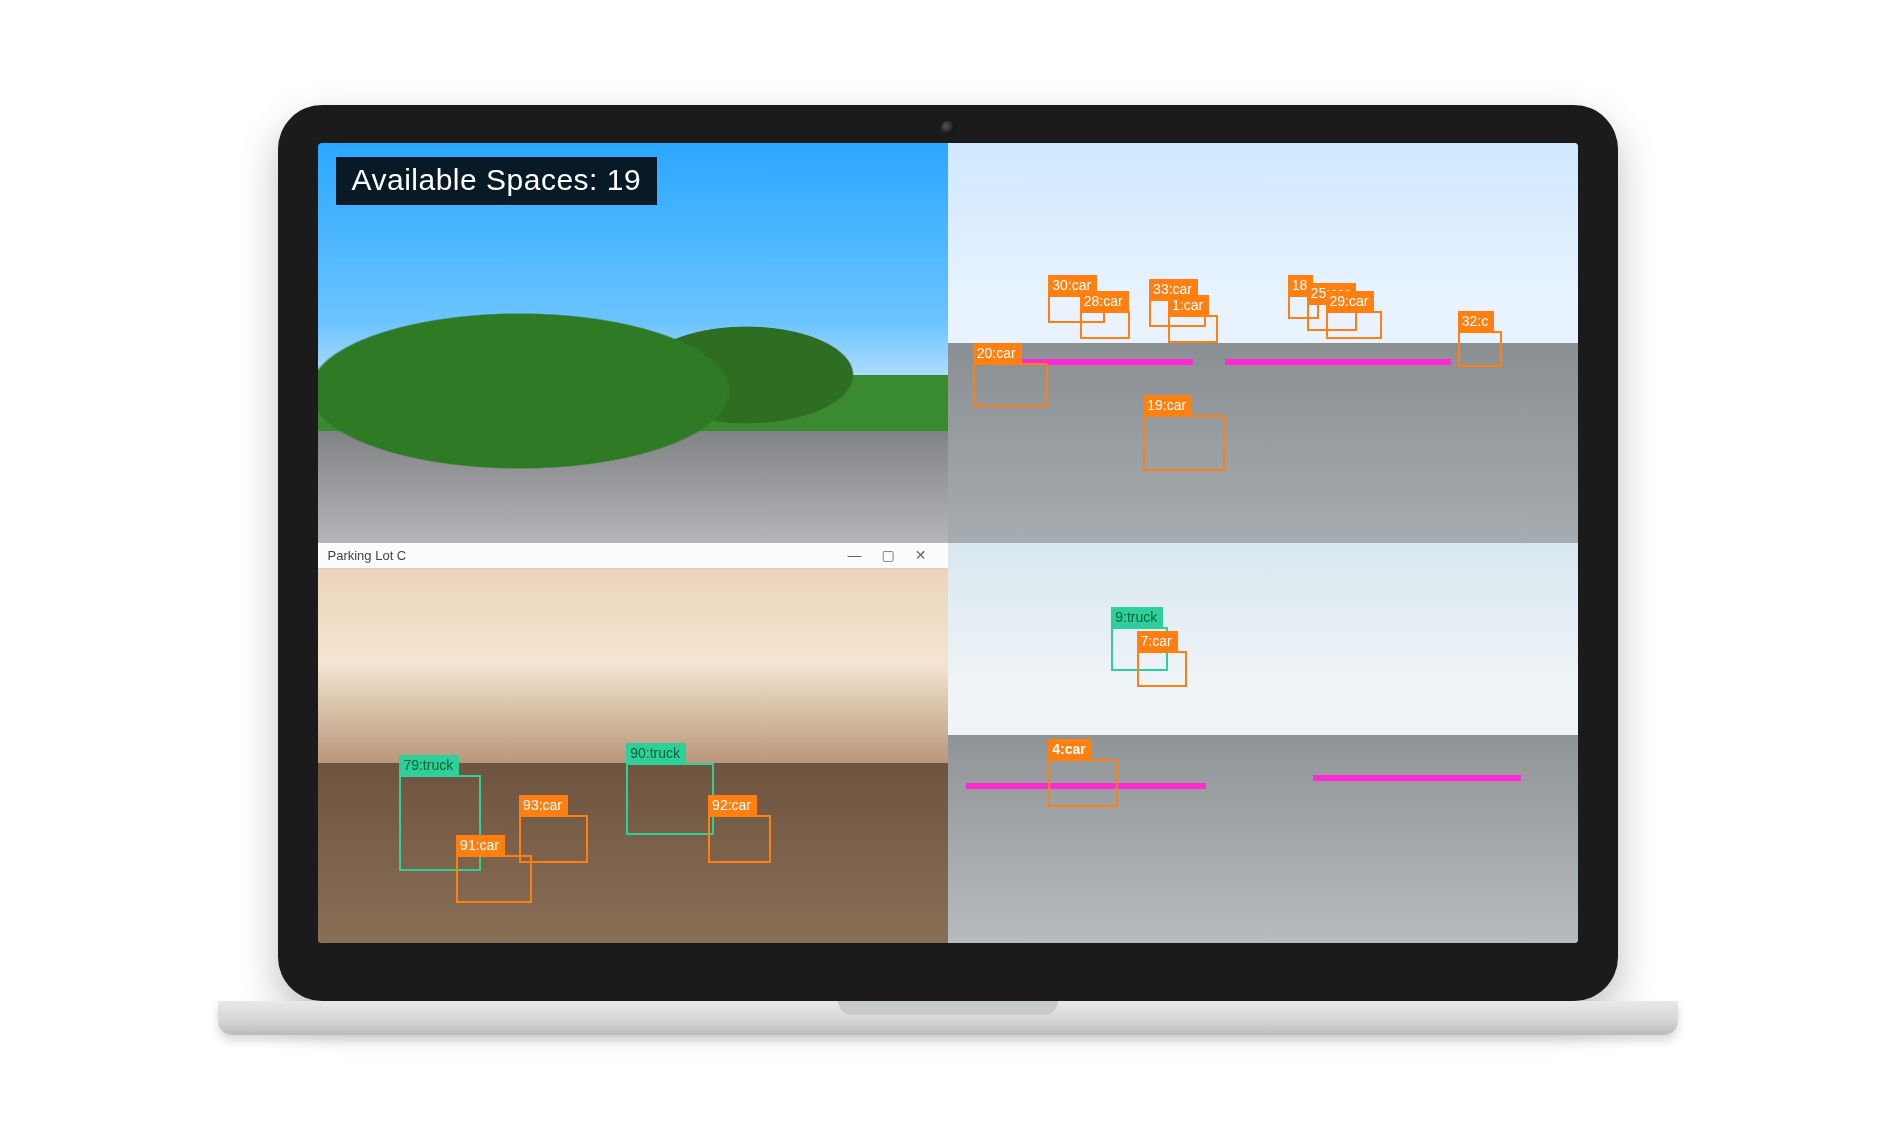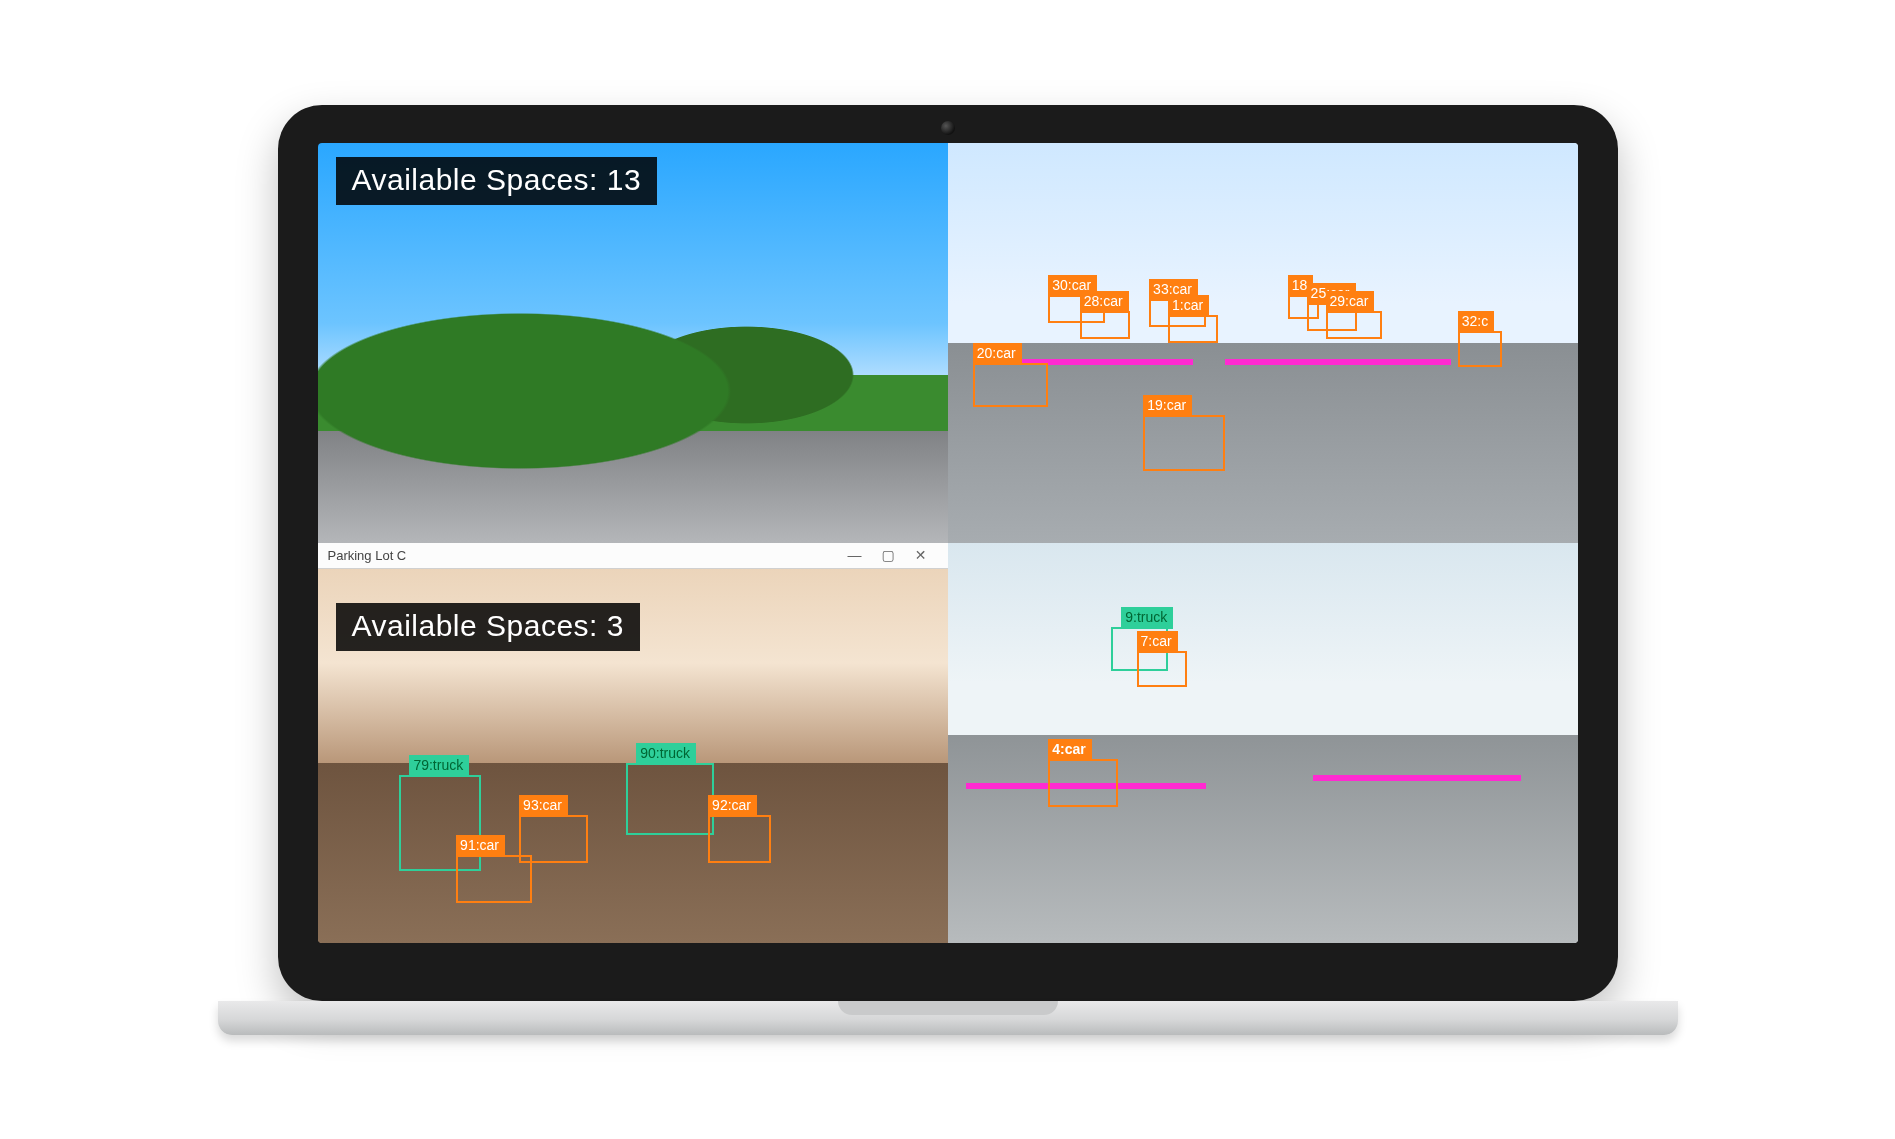--- a/index.html
+++ b/index.html
@@ -106,21 +106,21 @@
       position:absolute;
       left:-2px;
       bottom:100%;
       padding:1px 6px 2px 4px;
       white-space:nowrap;
       font-size:14px;
     }
     .det.car{border-color:#ff7f11;}
     .det.car .tag{background:#ff7f11;}
     .det.truck{border-color:#2ecf9a;}
-    .det.truck .tag{background:#2ecf9a;color:#063;margin-left:10px;}
+    .det.truck .tag{background:#2ecf9a;color:#063;}
     .line{
       position:absolute;
       height:6px;
       background:#ff2ad1;
     }
 
     
     .sky1{background:linear-gradient(#2aa7ff 0%,#6cc4ff 45%,#b8e0ff 60%);}
     .trees{
       position:absolute;inset:0;
@@ -152,21 +152,21 @@
 <div class="laptop">
   <div class="lid">
     <div class="webcam"></div>
 
     <div class="screen">
 
       <div class="pane">
         <div class="scene sky1">
           <div class="trees"></div>
         </div>
-        <div class="overlay-label">Available Spaces: 13</div>
+        <div class="overlay-label">Available Spaces: 19</div>
       </div>
 
       <div class="pane">
         <div class="scene city1"></div>
         <div id="tr-det">
             <div class="line" style="left: 11%; top: 54%; width: 28%;"></div>
             <div class="line" style="left: 44%; top: 54%; width: 36%;"></div>
             <div class="det car" style="left: 16%; top: 38%; width: 9%; height: 7%;">
               <span class="tag">30:car</span>
             </div>
@@ -220,21 +220,20 @@
             <div class="det car" style="left: 32%; top: 68%; width: 11%; height: 12%;">
               <span class="tag">93:car</span>
             </div>
             <div class="det car" style="left: 22%; top: 78%; width: 12%; height: 12%; padding-left: 40px;">
               <span class="tag">91:car</span>
             </div>
             <div class="det car" style="left: 62%; top: 68%; width: 10%; height: 12%;">
               <span class="tag">92:car</span>
             </div>
           </div>
-        <div class="overlay-label" style="top:60px">Available Spaces: 3</div>
       </div>
 
       <div class="pane">
         <div class="scene hwy"></div>
         <div id="br-det">
             <div class="line" style="left: 3%; top: 60%; width: 38%;"></div>
             <div class="line" style="left: 58%; top: 58%; width: 33%;"></div>
             <div class="det truck" style="left: 26%; top: 21%; width: 9%; height: 11%;">
               <span class="tag">9:truck</span>
             </div>

